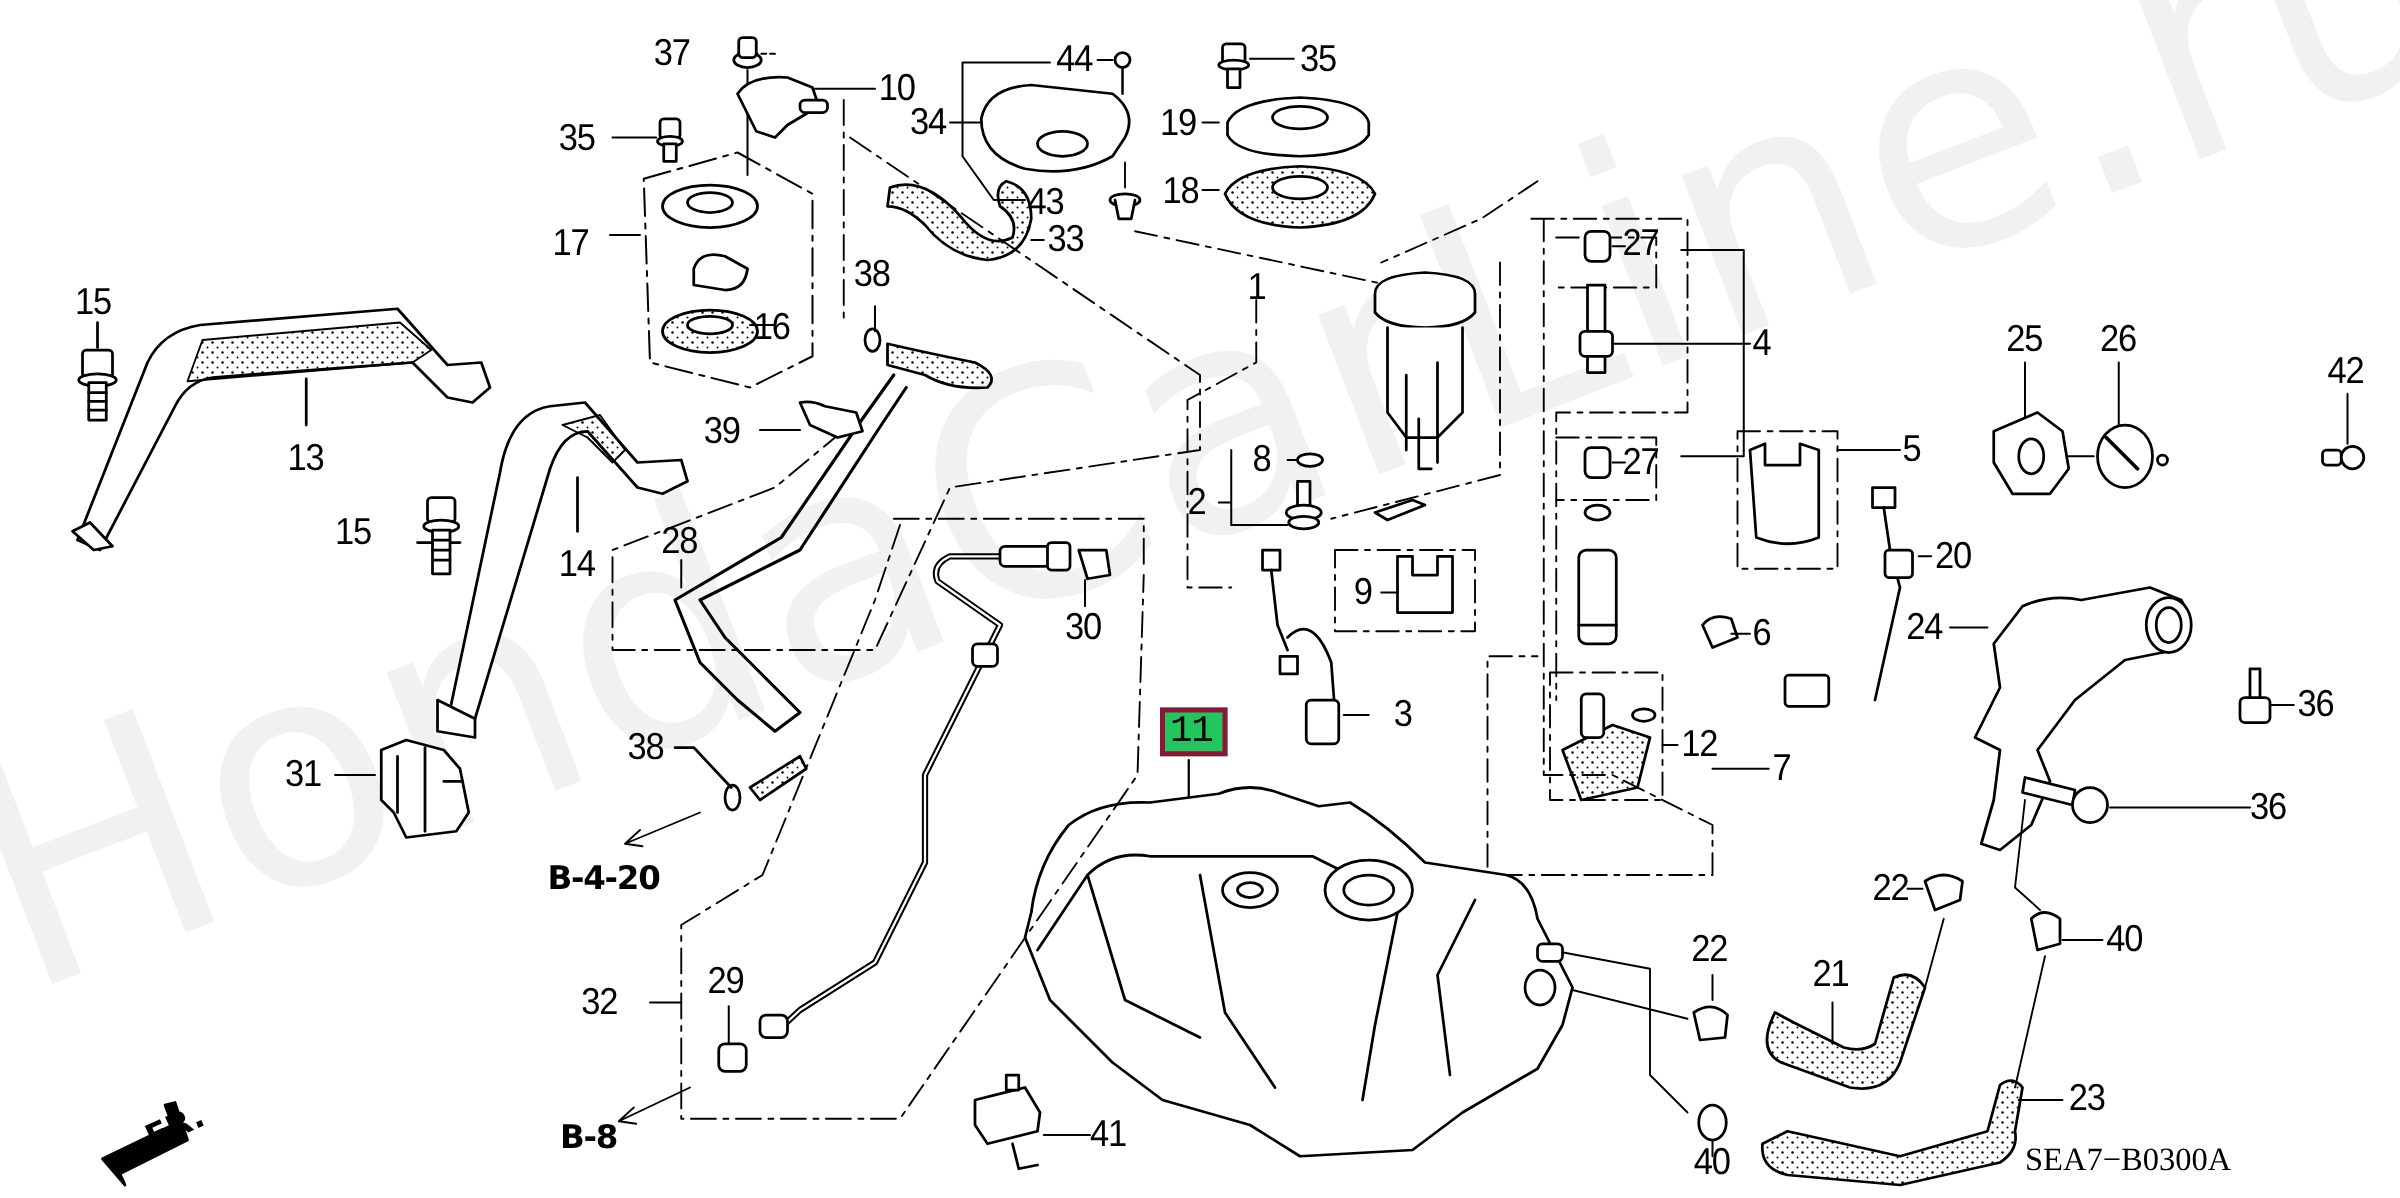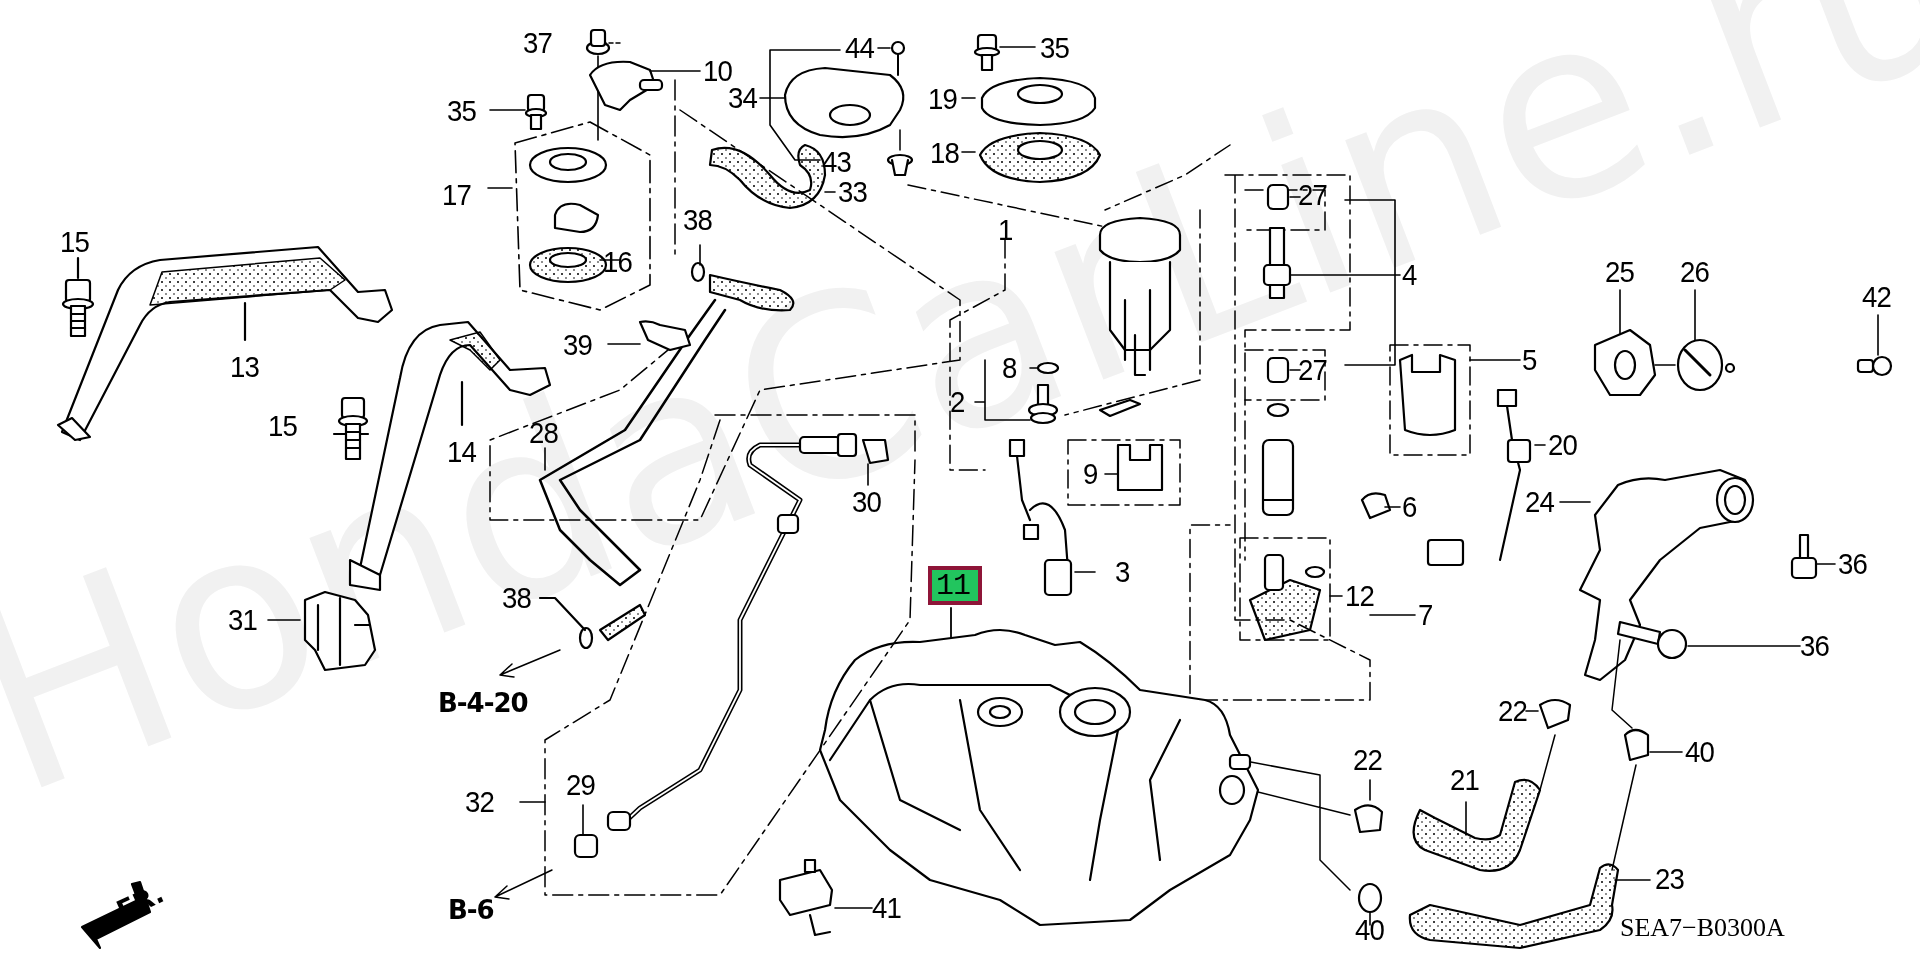--- a/index.html
+++ b/index.html
@@ -381,18 +381,18 @@
   <span class="lbl" style="left:1498px; top:696px;">22</span>
   <span class="lbl" style="left:1353px; top:745px;">22</span>
   <span class="lbl" style="left:1450px; top:765px;">21</span>
   <span class="lbl" style="left:1685px; top:737px;">40</span>
   <span class="lbl" style="left:1355px; top:915px;">40</span>
   <span class="lbl" style="left:1655px; top:864px;">23</span>
 
   <span class="hl" style="left: 928px; top: 566px; border-color: rgb(142, 21, 56);">11</span>
 
   <span class="ref" style="left:438px; top:690px;text-align:right;">B-4-20</span>
-  <span class="ref" style="left:448px; top:897px;">B-6</span>
+  <span class="ref" style="left:448px; top:897px;">B-8</span>
 
   <span class="fr" style="left:112px; top:898px;">FR.</span>
 
   <span class="code" style="left:1620px; top:915px;">SEA7−B0300A</span>
 </div>
 
 </body></html>

